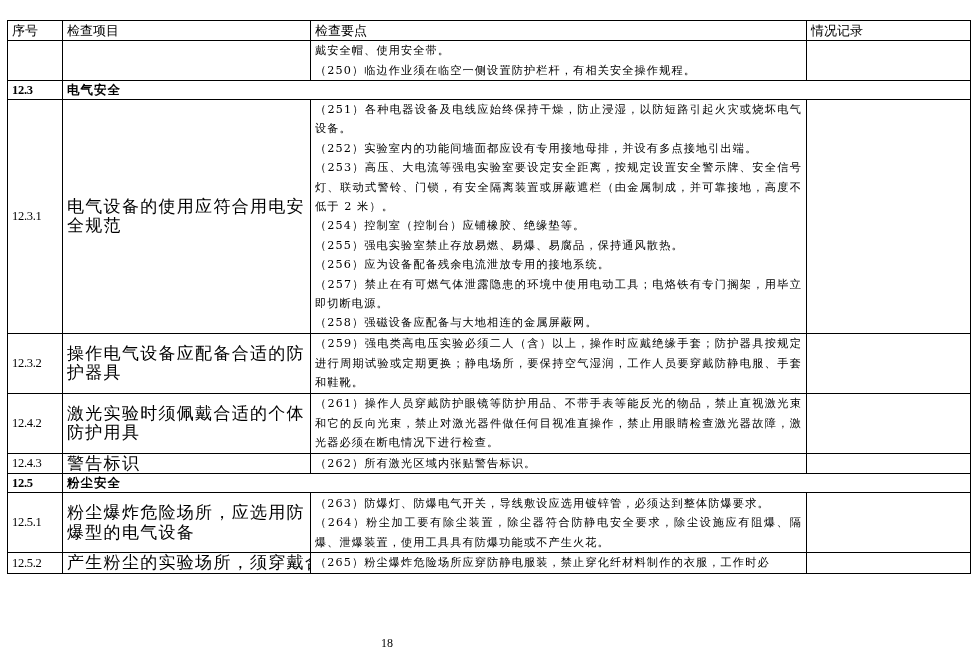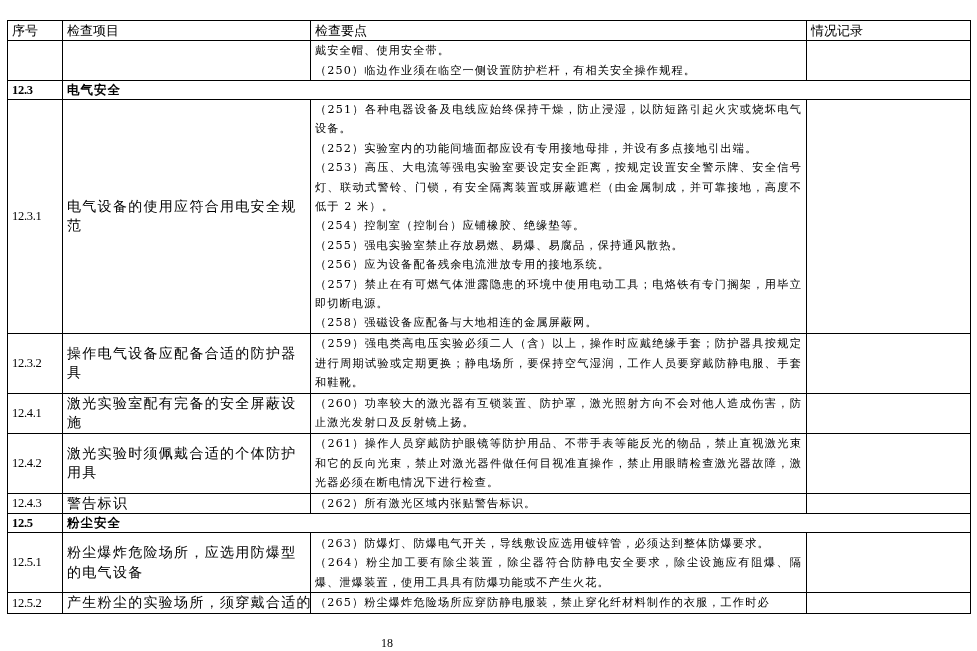--- a/index.html
+++ b/index.html
@@ -53,21 +53,21 @@
     }
     .sec .num, .sec .sectitle {
       font-weight: bold;
     }
     .sec td { height: 18px; line-height: 18px; }
     .sectitle {
       font-size: 12.5px;
       letter-spacing: 1px;
     }
     .item {
-      font-size: 14px;
+      font-size: 17px;
       letter-spacing: 1.3px;
       line-height: 19.5px;
     }
     .points {
       font-size: 11.2px;
       letter-spacing: 1.1px;
       line-height: 19.4px;
       vertical-align: top;
       padding-top: 0;
     }
@@ -137,28 +137,20 @@
     </tr>
     <tr style="height:60px">
       <td class="num">12.3.2</td>
       <td class="item">操作电气设备应配备合适的防护器具</td>
       <td class="points">
         <p>（259）强电类高电压实验必须二人（含）以上，操作时应戴绝缘手套；防护器具按规定进行周期试验或定期更换；静电场所，要保持空气湿润，工作人员要穿戴防静电服、手套和鞋靴。</p>
       </td>
       <td class="record"></td>
     </tr>
 
-    <tr style="height:40px">
-      <td class="num">12.4.1</td>
-      <td class="item">激光实验室配有完备的安全屏蔽设施</td>
-      <td class="points">
-        <p>（260）功率较大的激光器有互锁装置、防护罩，激光照射方向不会对他人造成伤害，防止激光发射口及反射镜上扬。</p>
-      </td>
-      <td class="record"></td>
-    </tr>
     <tr style="height:60px">
       <td class="num">12.4.2</td>
       <td class="item">激光实验时须佩戴合适的个体防护用具</td>
       <td class="points">
         <p>（261）操作人员穿戴防护眼镜等防护用品、不带手表等能反光的物品，禁止直视激光束和它的反向光束，禁止对激光器件做任何目视准直操作，禁止用眼睛检查激光器故障，激光器必须在断电情况下进行检查。</p>
       </td>
       <td class="record"></td>
     </tr>
     <tr style="height:20px">
       <td class="num">12.4.3</td>

